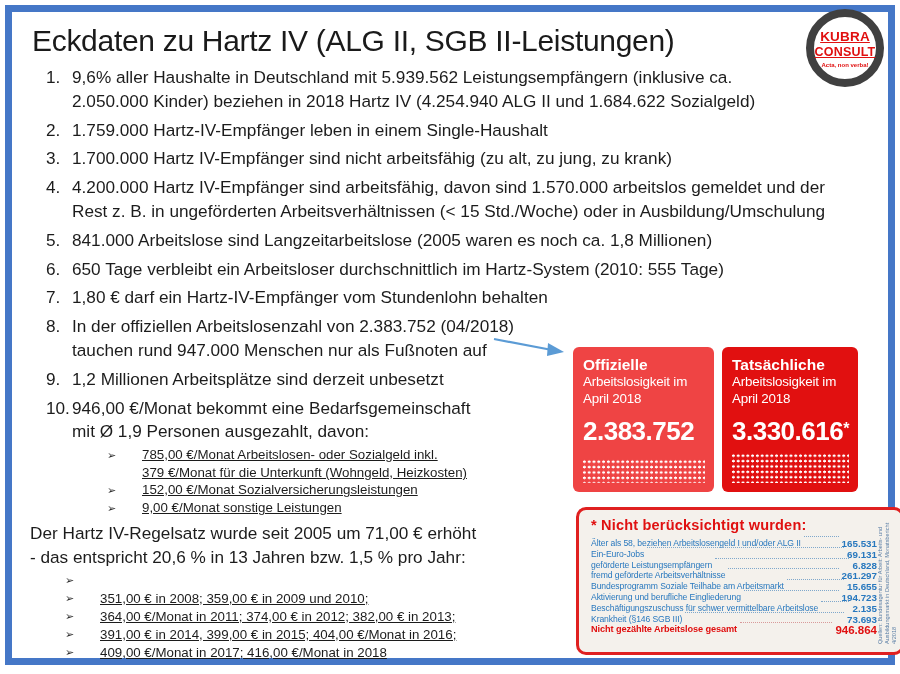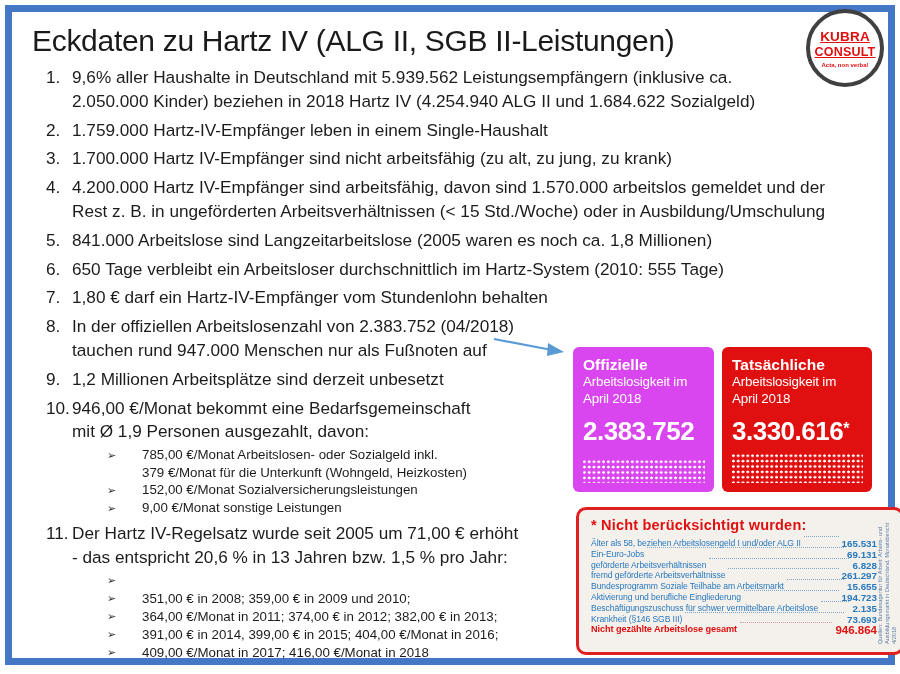--- a/index.html
+++ b/index.html
@@ -14,44 +14,44 @@
     border:7px solid #4577C7; pointer-events:none;
   }
   .page-title {
     position:absolute; left:32px; top:24px; width:760px;
     font-size:30px; font-weight:400; color:#1a1a1a; letter-spacing:-0.3px;
     white-space:nowrap;
   }
   
   .logo {
     position:absolute; left:806px; top:9px; width:78px; height:78px;
-    border:4px solid #404040; border-radius:50%; background:#ffffff;
+    border:8px solid #404040; border-radius:50%; background:#ffffff;
     display:flex; flex-direction:column; align-items:center; justify-content:center;
     text-align:center;
   }
   .logo .l1 { font-size:13.5px; font-weight:800; color:#E01010; text-decoration:underline; letter-spacing:0.2px; }
   .logo .l2 { font-size:12.5px; font-weight:800; color:#E01010; text-decoration:underline; letter-spacing:0.2px; margin-top:1px;}
   .logo .tag { font-size:6px; font-weight:700; color:#E01010; margin-top:3px; }
   
   .list { position:absolute; left:30px; top:66px; width:848px; }
   .li { display:flex; margin-bottom:5px; font-size:17.2px; line-height:23.8px; color:#1c1c1c; }
   .li .num { flex:none; width:42px; padding-left:16px; }
   .li .body { flex:1; }
   .li .t { white-space:pre-line; }
   .subs { margin-top:2px; }
   .sub { display:flex; font-size:13.3px; line-height:17.5px; color:#1c1c1c; padding-left:35px; }
   .sub .b { flex:none; width:35px; font-size:11px; color:#2b2b2b; padding-top:0.5px; }
-  .sub .st { white-space:pre-line; }
+  .sub .st { white-space:pre-line;text-decoration:underline; }
   
   .statbox {
     position:absolute; top:347px; height:145px; border-radius:6px;
     color:#ffffff; padding:9px 10px;
   }
-  .statbox.blue { left:573px; width:141px; background:#d946ef; }
-  .statbox.red  { left:722px; width:150px; background:#E11010; }
+  .statbox.blue { left:573px; width:141px; background:#ef4444; }
+  .statbox.red  { left:722px; width:136px; background:#E11010; }
   .statbox .bt { font-size:15.5px; font-weight:700; line-height:18px; }
   .statbox .bs { font-size:13.4px; line-height:16.5px; white-space:pre-line; letter-spacing:-0.2px; }
   .statbox .bv { font-size:26px; font-weight:700; margin-top:9px; letter-spacing:-0.5px; white-space:nowrap; }
   .statbox .bv sup { font-size:16px; vertical-align:6px; }
   .dots {
     position:absolute; left:9px; right:9px; height:24px; bottom:9px;
     background-image:radial-gradient(#ffffff 1.1px, rgba(255,255,255,0) 1.3px);
     background-size:4.8px 5.4px;
   }
   .statbox.red .dots { height:30px; }
@@ -151,21 +151,20 @@
             </span>
           <span class="sub">
               <span class="b">➢</span>
               <span class="st">9,00 €/Monat sonstige Leistungen</span>
             </span>
         </span>
       </span>
     </div>
 
     <div class="li">
-      <span class="num">11.</span>
       <span class="body">
         <span class="t">Der Hartz IV-Regelsatz wurde seit 2005 um 71,00 € erhöht
 - das entspricht 20,6 % in 13 Jahren bzw. 1,5 % pro Jahr:</span>
         <span class="subs" style="display:block;">
           <span class="sub">
               <span class="b">➢</span>
             </span>
           <span class="sub">
               <span class="b">➢</span>
               <span class="st">351,00 € in 2008; 359,00 € in 2009 und 2010;</span>
@@ -216,21 +215,21 @@
       <span class="lab">Älter als 58, beziehen Arbeitslosengeld I und/oder ALG II</span>
         <span class="lead"></span>
         <span class="val">165.531</span>
     </div>
     <div class="ncrow">
       <span class="lab">Ein-Euro-Jobs</span>
         <span class="lead"></span>
         <span class="val">69.131</span>
     </div>
     <div class="ncrow">
-      <span class="lab">geförderte Arbeitsverhältnissen</span>
+      <span class="lab">geförderte Leistungsempfängern</span>
         <span class="lead"></span>
         <span class="val">6.828</span>
     </div>
     <div class="ncrow">
       <span class="lab">fremd geförderte Arbeitsverhältnisse</span>
         <span class="lead"></span>
         <span class="val">261.297</span>
     </div>
     <div class="ncrow">
       <span class="lab">Bundesprogramm Soziale Teilhabe am Arbeitsmarkt</span>

